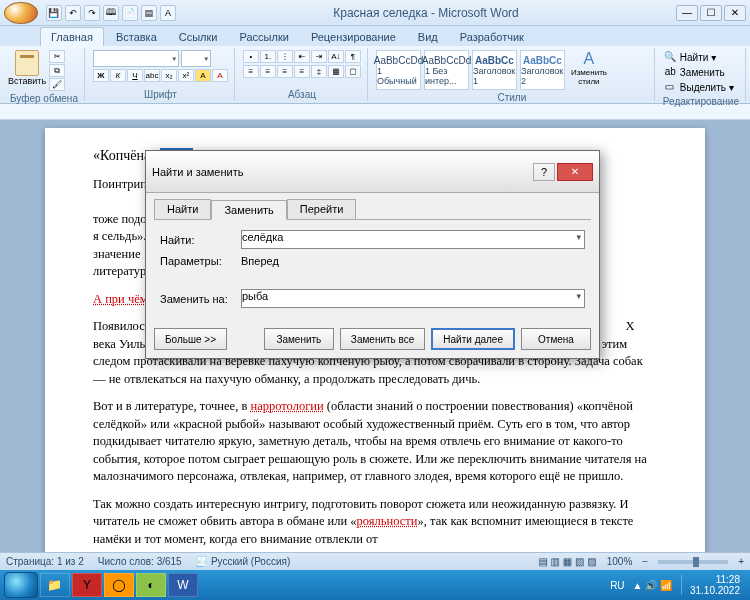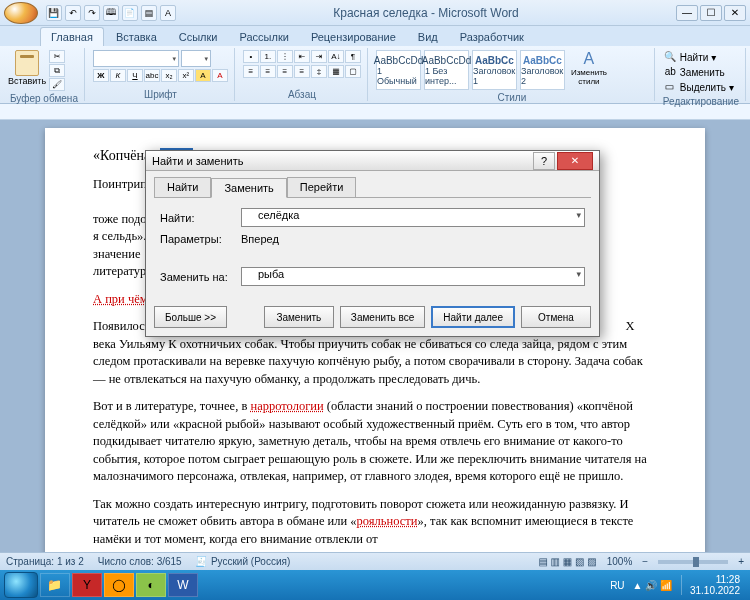--- a/index.html
+++ b/index.html
@@ -37,31 +37,31 @@
   
   .ruler { height:16px; background:#eef6ff; border-bottom:1px solid #c0d3e6;}
   
   .doc-area { height:438px; background:#9fb8d3; overflow:hidden; position:relative; padding:8px 24px;}
   .page { background:#fff; width:660px; min-height:800px; margin:0 auto; box-shadow:0 2px 6px rgba(0,0,0,.3); padding:18px 48px; font-family:"Times New Roman", serif; font-size:12.5px; line-height:1.4; color:#000;}
   .page p{margin-bottom:10px;}
   .sel-red { color:#c00; text-decoration:underline dotted #c00;}
   .sel-hl { background:#2a6dbb; color:#fff;}
   
   .dialog { position:absolute; top:150px; left:145px; width:455px; background:#f0f0f0; border:1px solid #6a6a6a; box-shadow:3px 3px 12px rgba(0,0,0,.4); font-family:"Segoe UI",sans-serif; font-size:11px;}
-  .dlg-title { height:20px; background:linear-gradient(#fff,#e0e0e0); display:flex; align-items:center; padding:0 6px; border-bottom:1px solid #aaa;}
+  .dlg-title { height:42px; background:linear-gradient(#fff,#e0e0e0); display:flex; align-items:center; padding:0 6px; border-bottom:1px solid #aaa;}
   .dlg-title span{flex:1;}
   .dlg-close{width:36px; height:18px; background:#d9534f; color:#fff; display:flex; align-items:center; justify-content:center; border:1px solid #b02a27; font-size:10px;}
   .dlg-help{width:22px; height:18px; border:1px solid #aaa; display:flex; align-items:center; justify-content:center; margin-right:2px;}
   .dlg-tabs { display:flex; padding:6px 8px 0 8px; gap:0;}
   .dlg-tab { padding:3px 12px; border:1px solid #aaa; background:#e8e8e8; font-size:11px; border-bottom:none;}
   .dlg-tab.active{background:#f0f0f0; border-bottom:1px solid #f0f0f0; position:relative; top:1px;}
   .dlg-body { border-top:1px solid #aaa; margin:0 8px; padding:10px 6px 6px 6px; min-height:90px;}
   .dlg-row { display:flex; align-items:center; margin-bottom:6px; gap:6px;}
   .dlg-row label{width:75px; font-size:11px;}
-  .dlg-input { flex:1; height:19px; border:1px solid #888; background:#fff; padding:0 16px; font-size:11px; position:relative;}
+  .dlg-input { flex:1; height:19px; border:1px solid #888; background:#fff; padding:0 0; font-size:11px; position:relative;}
   .dlg-input::after{content:"▾"; position:absolute; right:3px; top:1px; font-size:9px; color:#555;}
   .dlg-btns { display:flex; gap:6px; padding:8px; justify-content:flex-end;}
   .dlg-btn { height:22px; padding:0 10px; min-width:70px; border:1px solid #888; background:linear-gradient(#fdfdfd,#e4e4e4); font-size:10px; display:flex; align-items:center; justify-content:center;}
   .dlg-btn.more{margin-right:auto;}
   .dlg-btn.default{border:2px solid #3a7ac8;}
   
   .statusbar { position:absolute; bottom:30px; left:0; right:0; height:18px; background:linear-gradient(#dce9f7,#c8dcf0); border-top:1px solid #a8c0d8; display:flex; align-items:center; padding:0 6px; font-size:10px; gap:14px; color:#2a4a6a;}
   .statusbar .right{margin-left:auto; display:flex; gap:10px; align-items:center;}
   .zoom-slide{width:70px; height:4px; background:#a8c0d8; position:relative;}
   .zoom-slide::after{content:""; width:6px; height:10px; background:#5a7a9a; position:absolute; top:-3px; left:50%;}

